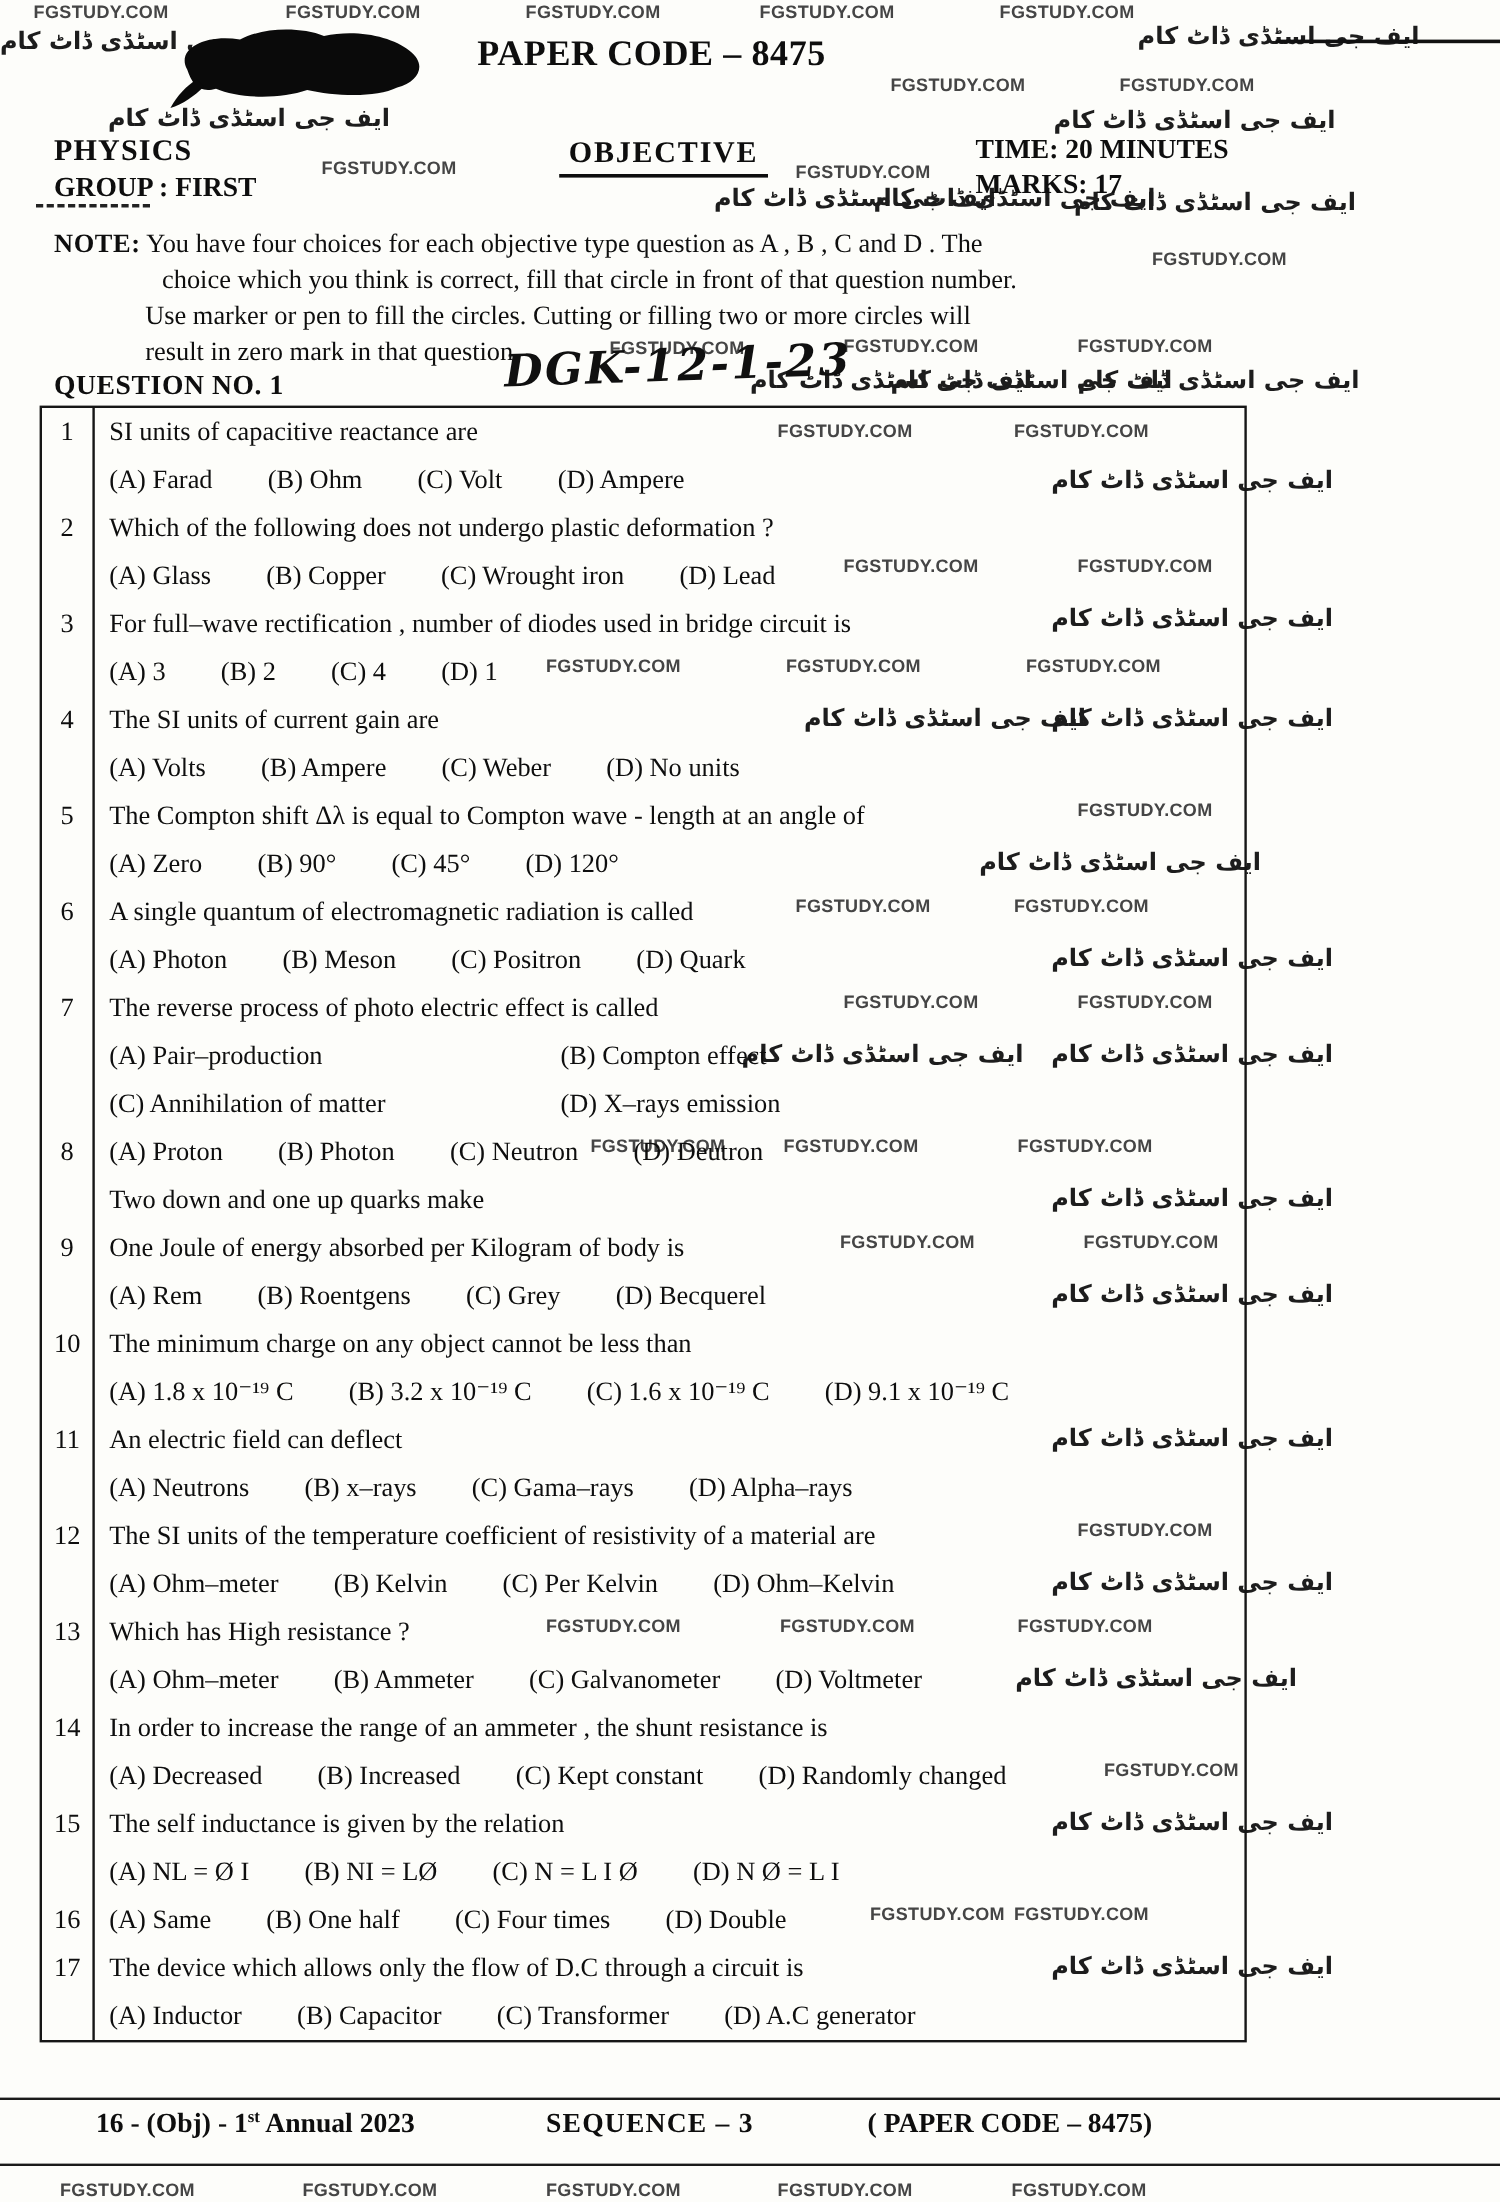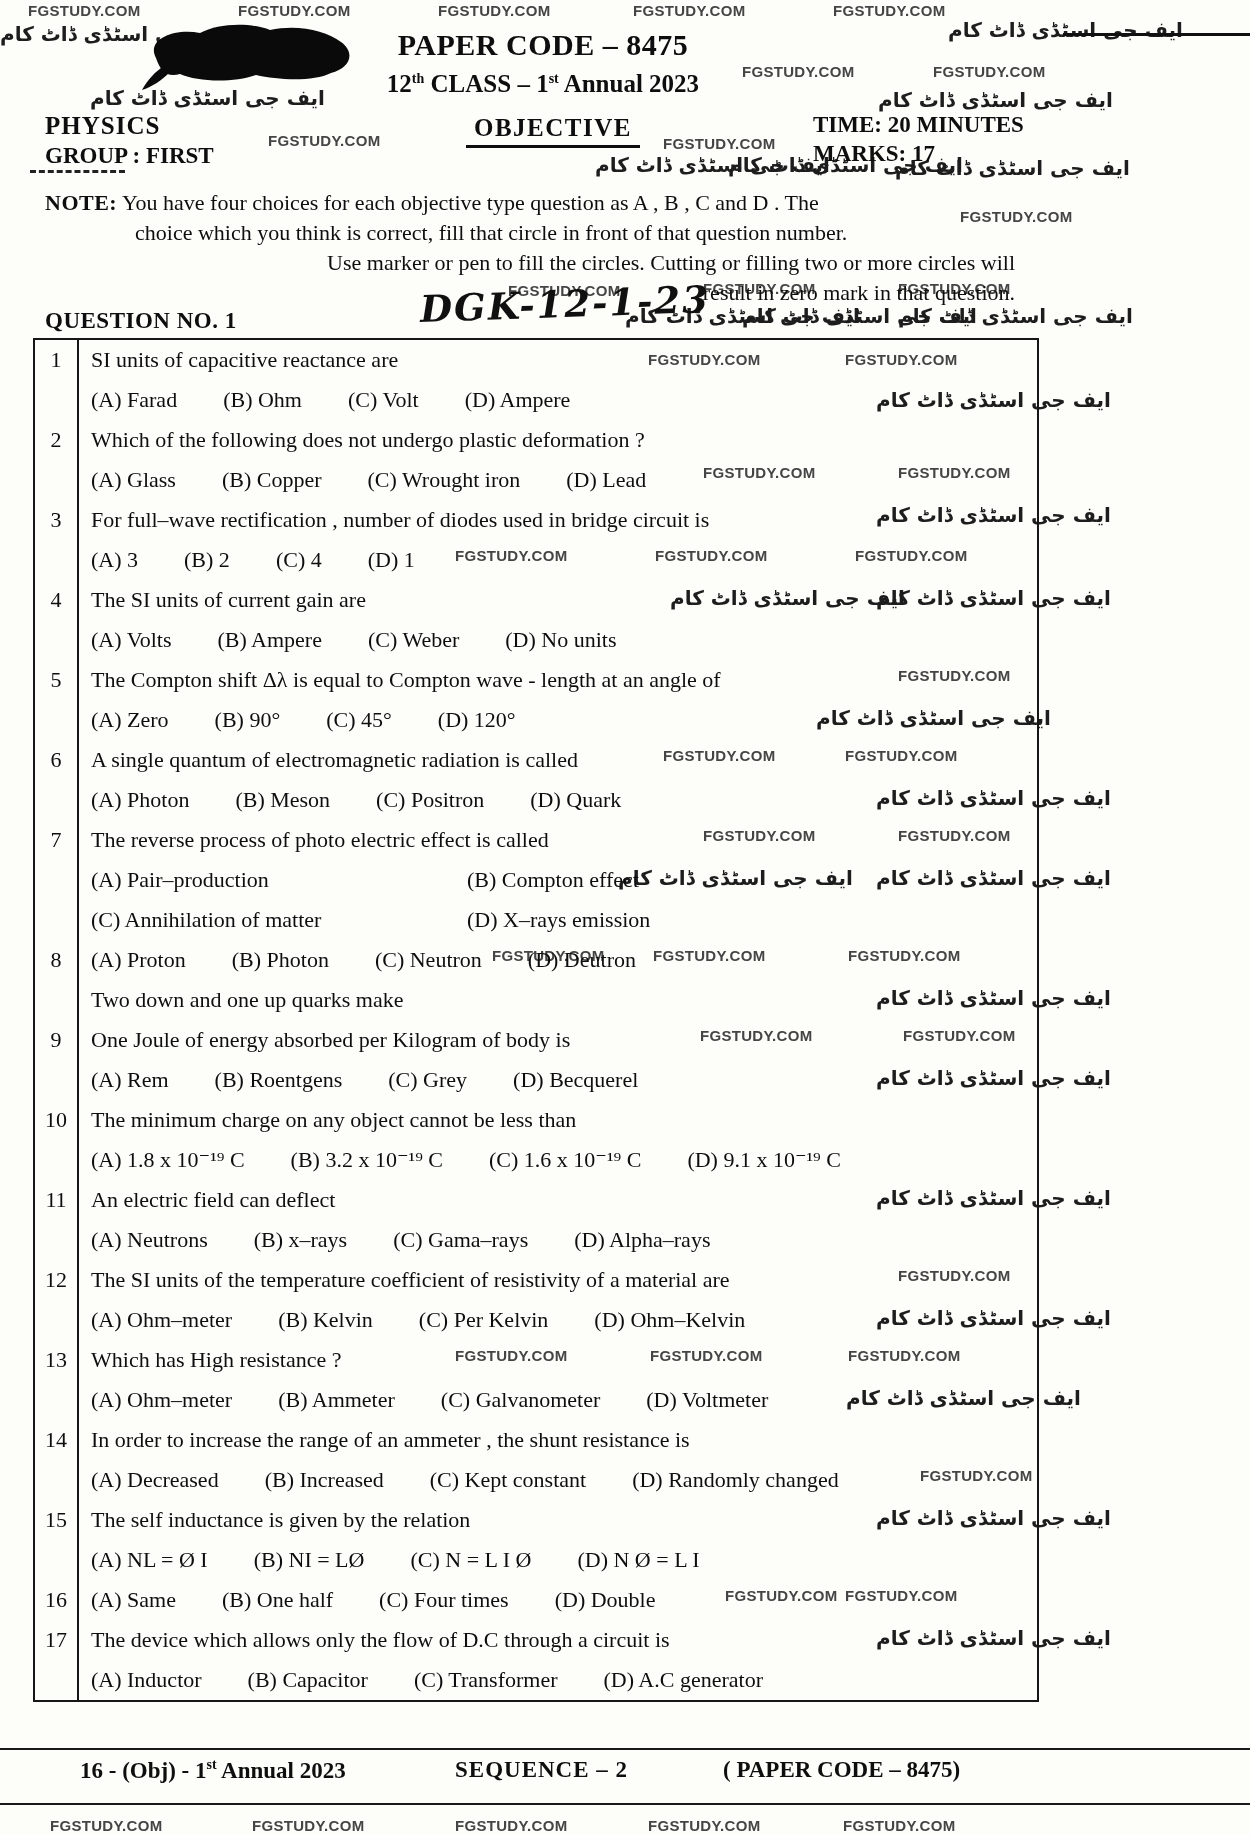--- a/index.html
+++ b/index.html
@@ -41,21 +41,21 @@
   .time     { position: absolute; left: 813px; top: 112px; font-size: 23px; font-weight: bold; }
   .marks    { position: absolute; left: 813px; top: 141px; font-size: 23px; font-weight: bold; }
 
   .rule-tr  { position: absolute; left: 1063px; top: 33px; width: 187px; border-top: 3px solid #111; }
   .dash-l   { position: absolute; left: 30px; top: 170px; width: 95px; border-top: 3px dashed #222; }
 
   
   .note { position: absolute; left: 45px; top: 188px; width: 970px; font-size: 22px; line-height: 30px; }
   .note-label { font-weight: bold; letter-spacing: .5px; }
   .ind-a { padding-left: 90px; }
-  .ind-b { padding-left: 76px; text-align: right; }
+  .ind-b { padding-left: 76px; }
 
   
   .q-heading { position: absolute; left: 45px; top: 308px; font-size: 23px; font-weight: bold; letter-spacing: .5px; }
   .handwritten {
     position: absolute; left: 420px; top: 282px;
     font-family: "DejaVu Serif", serif; font-style: italic; font-weight: bold;
     font-size: 37px; letter-spacing: 2px; transform: rotate(-2deg); color: #101010;
   }
 
   
@@ -158,21 +158,20 @@
   <svg class="ink-blob" width="230" height="72" viewBox="0 0 230 72">
     <path d="M18,38 C8,20 35,8 62,13 C80,3 112,2 132,10 C158,4 188,10 203,22 C218,33 212,48 193,53 C175,62 140,60 118,55 C95,63 60,62 42,54 C28,58 22,50 18,38 Z" fill="#0a0a0a"></path>
     <path d="M32,52 C24,60 14,67 4,70 C10,59 17,52 26,46 Z" fill="#0a0a0a"></path>
   </svg>
 
   <div class="rule-tr"></div>
   <div class="dash-l"></div>
 
   <div class="paper-code">PAPER CODE – 8475</div>
 
-  <div class="class-line"><span>12</span><sup>th</sup><span> CLASS – 1</span><sup>st</sup><span> Annual 2023</span></div>
 
   <div class="subject">PHYSICS</div>
   <div class="group">GROUP : FIRST</div>
   <div class="objective">OBJECTIVE</div>
   <div class="time">TIME: 20 MINUTES</div>
   <div class="marks">MARKS: 17</div>
 
   <div class="note">
     <div class="note-line"><span class="note-label">NOTE:</span> <span>You have four choices for each objective type question as A , B , C and D . The</span></div>
     <div class="note-line ind-a">choice which you think is correct, fill that circle in front of that question number.</div>
@@ -386,17 +385,17 @@
             <span class="q-opt">(B) Capacitor</span>
             <span class="q-opt">(C) Transformer</span>
             <span class="q-opt">(D) A.C generator</span>
           </div>
         </div>
       </div>
     </div>
 
   <div class="rule rule-top"></div>
   <div class="footer-left"><span>16 - (Obj) - 1</span><sup>st</sup><span> Annual 2023</span></div>
-  <div class="footer-center">SEQUENCE – 2</div>
+  <div class="footer-center">SEQUENCE – 3</div>
   <div class="footer-right">( PAPER CODE – 8475)</div>
   <div class="rule rule-bottom"></div>
 
 </div>
 
 </body></html>

